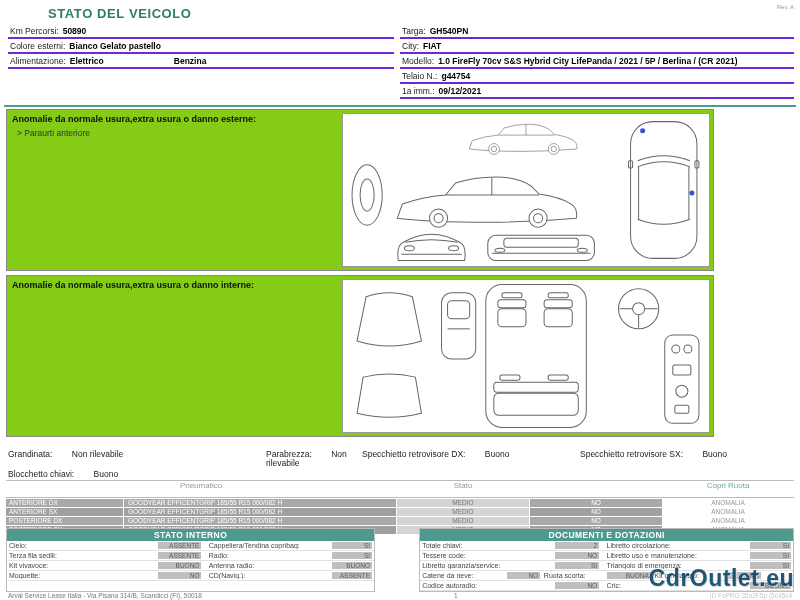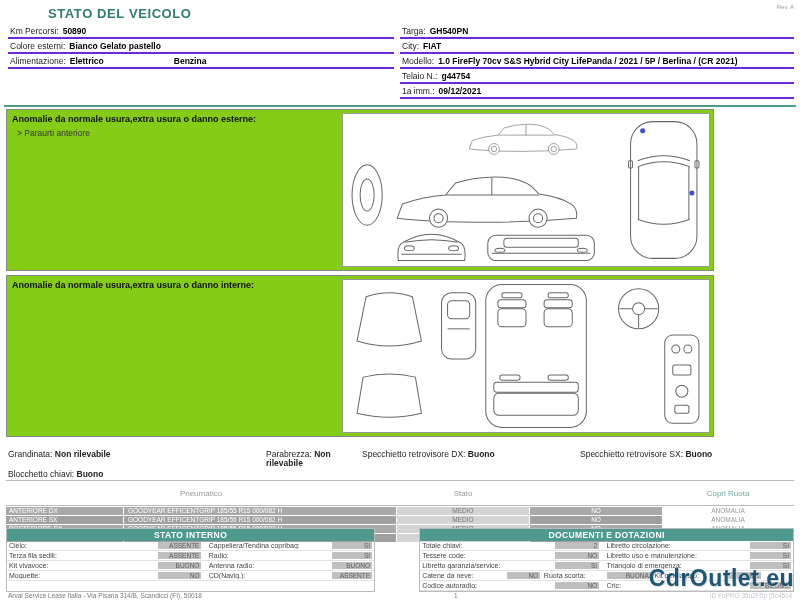--- a/index.html
+++ b/index.html
@@ -35,26 +35,26 @@
   .panel-note  { font-size: 8.5px; color: #333; padding: 2px 5px 0 10px; }
   .diagram { position: absolute; top: 3px; right: 3px; width: 368px; height: 154px;
              border: 1px solid #999; background: #fff; }
   .diagram svg { width: 100%; height: 100%; }
   .sk { stroke: #666; stroke-width: 1; fill: none; }
 
   .summary { position: absolute; top: 450px; left: 8px; width: 786px; font-size: 8.5px; }
   .summary-line1 { display: flex; }
   .sum-item { line-height: 9px; }
   .sum-item .lbl { color: #222; }
-  .sum-item .val { font-weight: bold; }
+  .sum-item .val { font-weight: normal; margin-left: 17px; }
   .si-0 { width: 222px; } .si-1 { width: 132px; padding-left: 36px; } .si-2 { width: 218px; } .si-3 { flex: 1; }
   .summary-line2 { margin-top: 2px; line-height: 9px; }
 
   .tyres { position: absolute; top: 480px; left: 6px; width: 788px; }
-  .tyre-head { display: flex; gap: 1px; align-items: center; height: 26px;
+  .tyre-head { display: flex; gap: 1px; align-items: flex-start; height: 18px;
                border-top: 1px solid #bbb; border-bottom: 1px solid #bbb;
                font-size: 8px; color: #999; }
   .th { text-align: center; }
   .th-pneu { width: 390px; } .th-stato { width: 132px; } .th-term { width: 132px; margin-top: 36px; }
   .th-copri { width: 130px; color: #6fa89f; }
   .tyre-row { display: flex; gap: 1px; height: 8px; margin-top: 1px;
               font-size: 6.5px; line-height: 8px; }
   .tyre-row:nth-child(odd) .g { background: #a0a0a0; }
   .tc { overflow: hidden; white-space: nowrap; }
   .tc.pos  { width: 117px; background: #a9a9a9; color: #fff; padding-left: 3px; }

